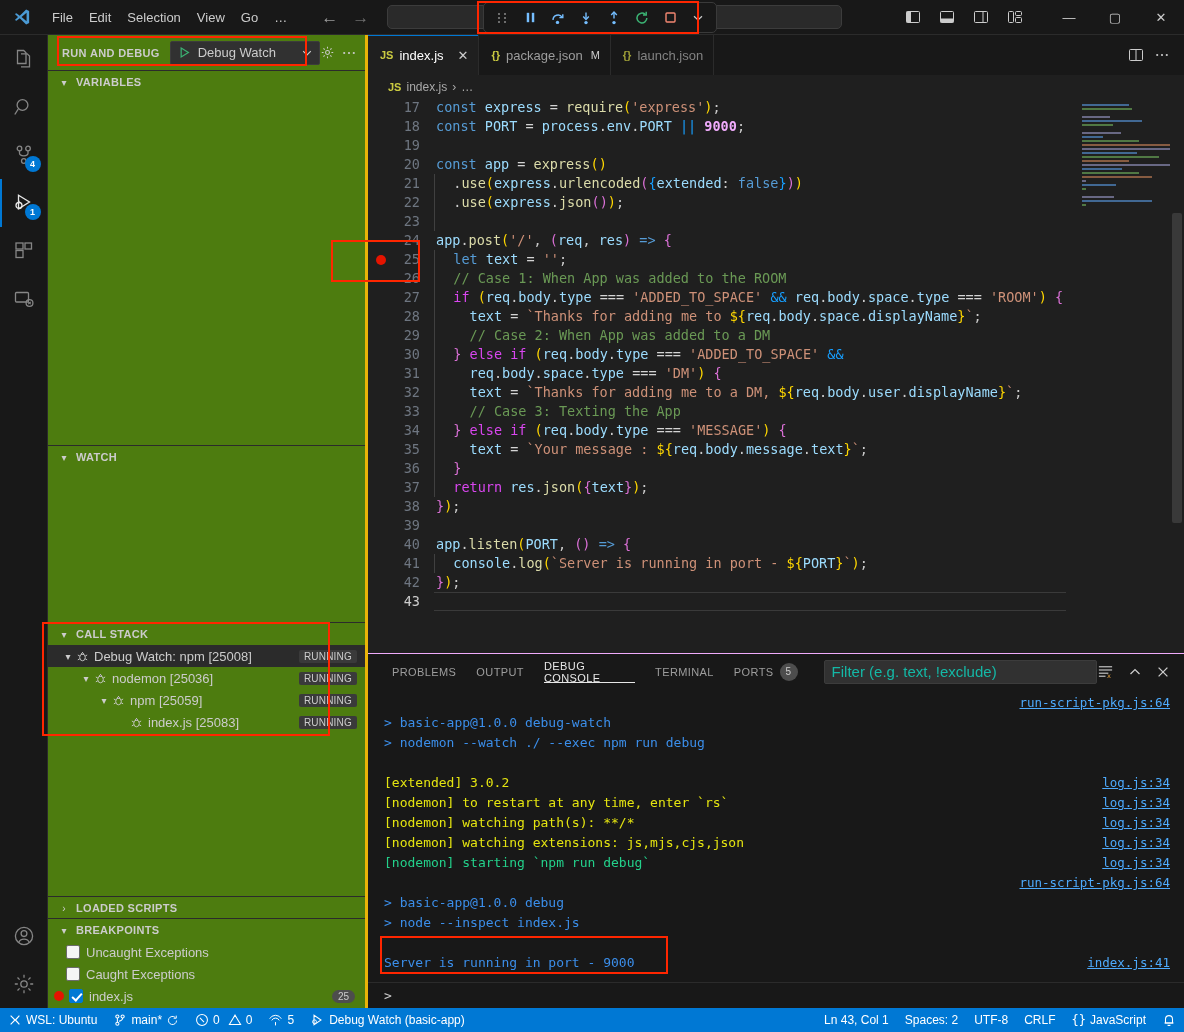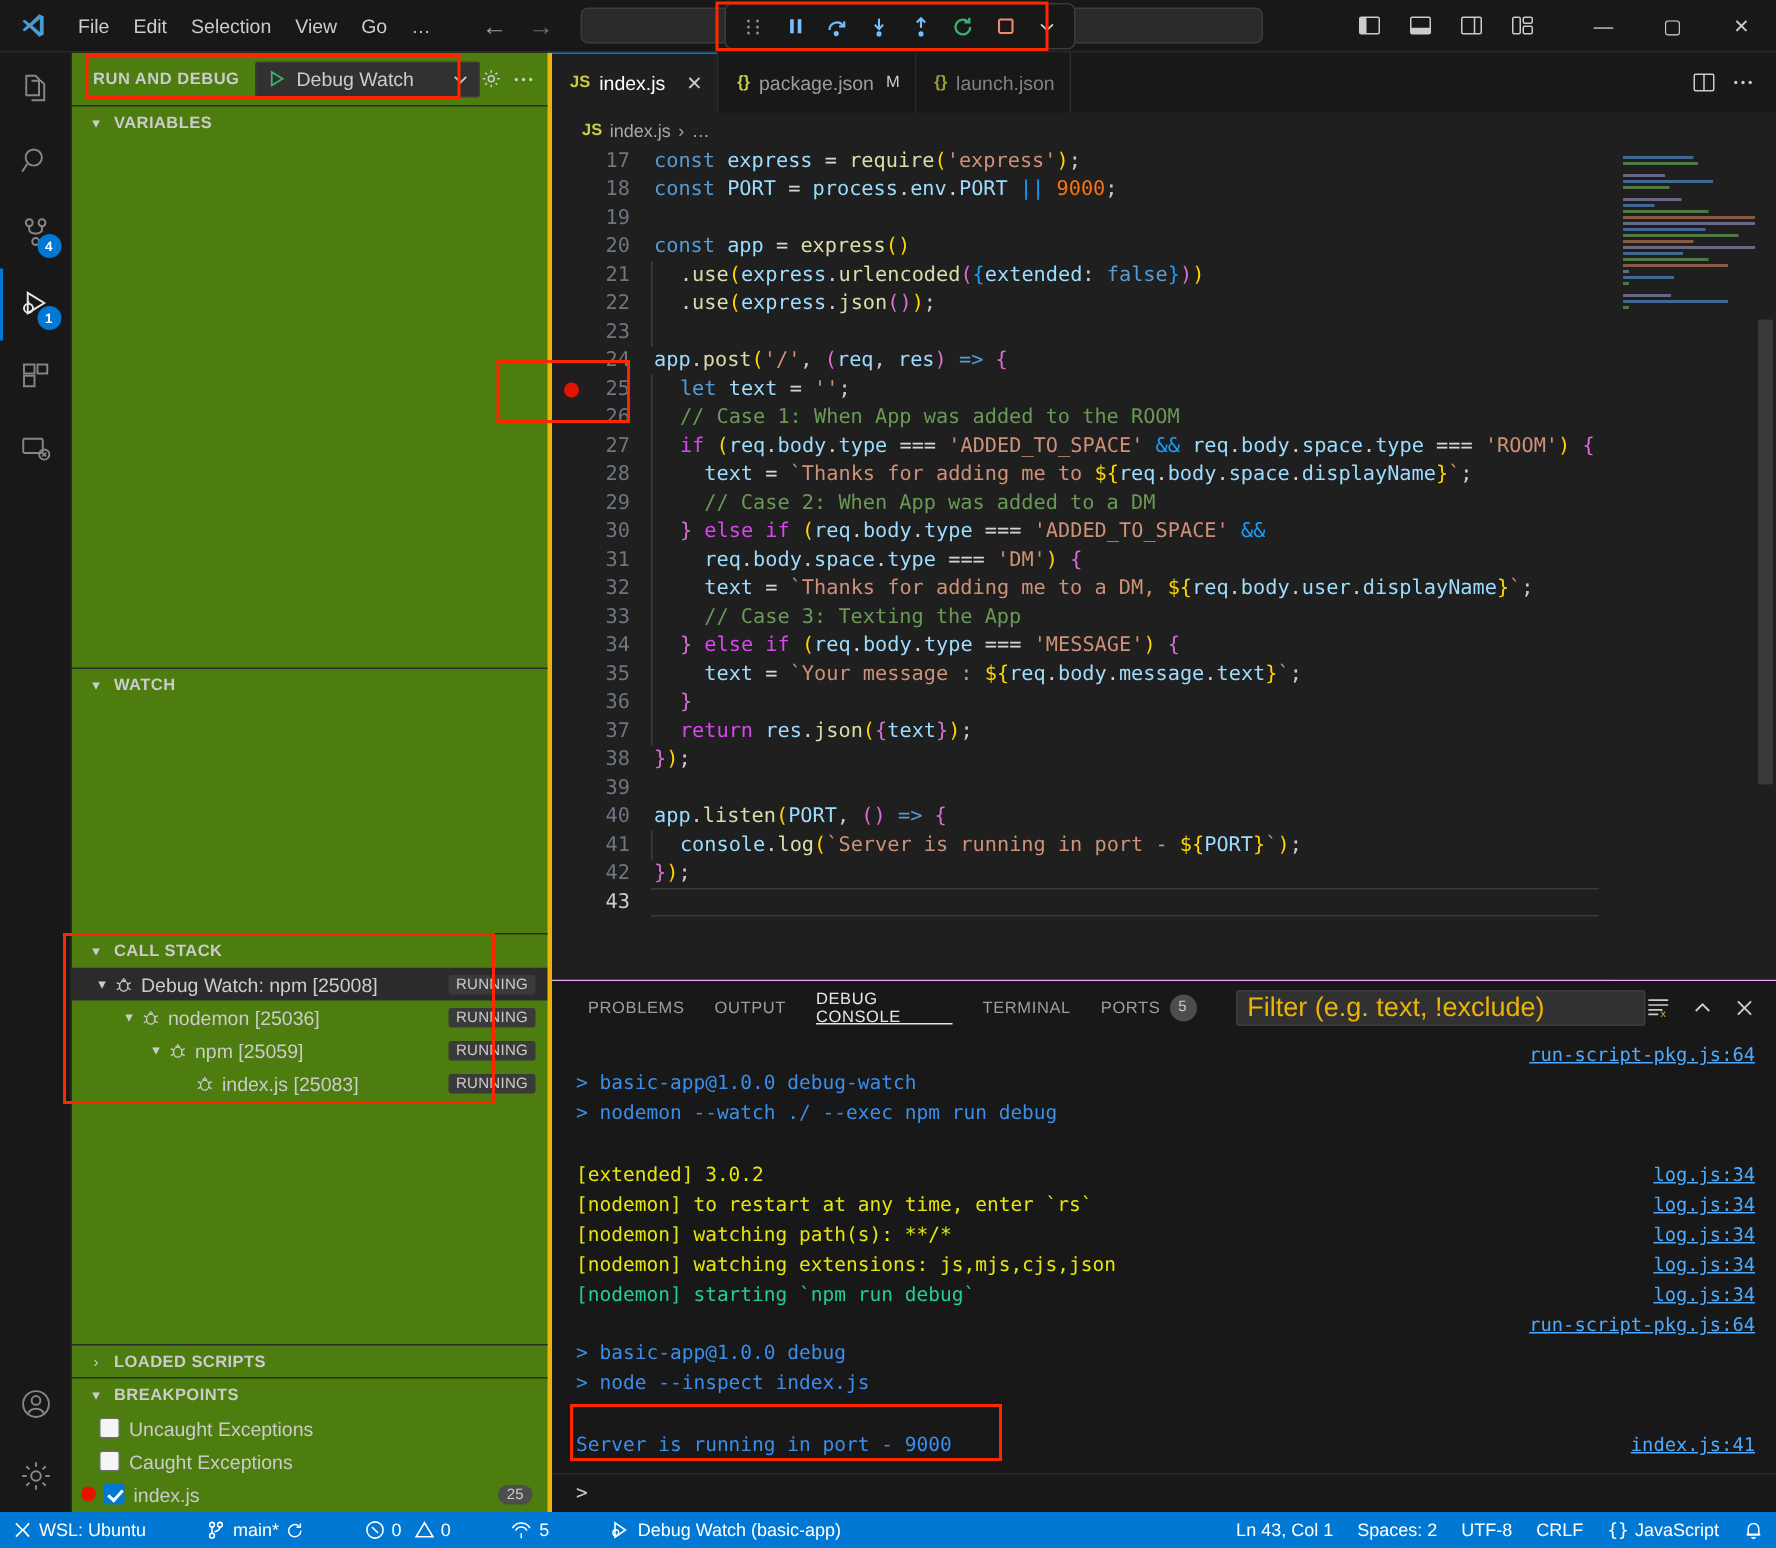--- a/index.html
+++ b/index.html
@@ -162,21 +162,21 @@
   .lnum.active { color: #cccccc; }
   .indent-guide { border-left: 1px solid #404040; }
   .ccontent { font-family: "DejaVu Sans Mono", monospace; font-size: 13.5px; white-space: pre; padding-left: 2px; }
 
   
   .k { color: #569cd6; }      
   .kc { color: #d946ef; }     
   .f { color: #dcdcaa; }      
   .v { color: #9cdcfe; }      
   .s { color: #ce9178; }      
-  .n { color: #f97316; }      
+  .n { color: #f0abfc; font-weight: bold; }      
   .cm { color: #6a9955; }     
   .p { color: #cccccc; }      
   .op { color: #d4d4d4; }
   .br1 { color: #ffd700; }
   .br2 { color: #da70d6; }
   .br3 { color: #179fff; }
   .tplx { color: #ffd700; }
 
   .minimap { width: 108px; flex: 0 0 108px; background: #1f1f1f; position: relative; }
   .mm-canvas { position: absolute; top: 6px; left: 6px; right: 14px; display: flex; flex-direction: column; gap: 2px; }
@@ -197,21 +197,21 @@
     content: ''; position: absolute; left: 10px; right: 10px; bottom: 6px; height: 1px; background: #e7e7e7;
   }
   .ptab-badge {
     background: #4d4d4d; color: #cccccc; border-radius: 9px; font-size: 10px;
     min-width: 18px; height: 18px; display: flex; align-items: center; justify-content: center; padding: 0 5px;
   }
   .filter-box {
     margin-left: 16px; width: 302px; height: 24px; background: #313131; border: 1px solid #3c3c3c;
     border-radius: 2px; display: flex; align-items: center; padding: 0 7px;
   }
-  .filter-ph { font-size: 18px; color: #eab308; }
+  .filter-ph { font-size: 15px; color: #14b8a6; }
   .panel-actions { margin-left: auto; display: flex; align-items: center; gap: 14px; padding-right: 14px; color: #cccccc; }
 
   .console { flex: 1; overflow: hidden; position: relative; padding: 4px 0 0 0; }
   .cons-row {
     display: flex; align-items: baseline; height: 20px; padding: 0 14px 0 16px;
     font-family: "DejaVu Sans Mono", monospace; font-size: 13px; line-height: 20px;
   }
   .cons-text { white-space: pre; }
   .cons-src {
     margin-left: auto; color: #4daafc; text-decoration: underline;
@@ -219,21 +219,21 @@
   }
   .c-yellow { color: #e5e510; }
   .c-blue { color: #3b8eea; }
   .c-green { color: #23d18b; }
   .c-white { color: #cccccc; }
   .cons-input { height: 26px; display: flex; align-items: center; padding-left: 16px; border-top: 1px solid #2b2b2b; }
 
   
   .statusbar {
     height: 24px; background: #0078d4; display: flex; align-items: center; color: #ffffff;
-    font-size: 12px; flex: 0 0 24px; gap: 24px;
+    font-size: 12px; flex: 0 0 24px;
   }
   .sb-item { display: flex; align-items: center; gap: 4px; padding: 0 8px; height: 24px; white-space: nowrap; }
   .sb-right { margin-left: auto; display: flex; align-items: center; }
   svg { display: block; }
 </style>
 </head>
 <body>
 
 <div class="app">
 

